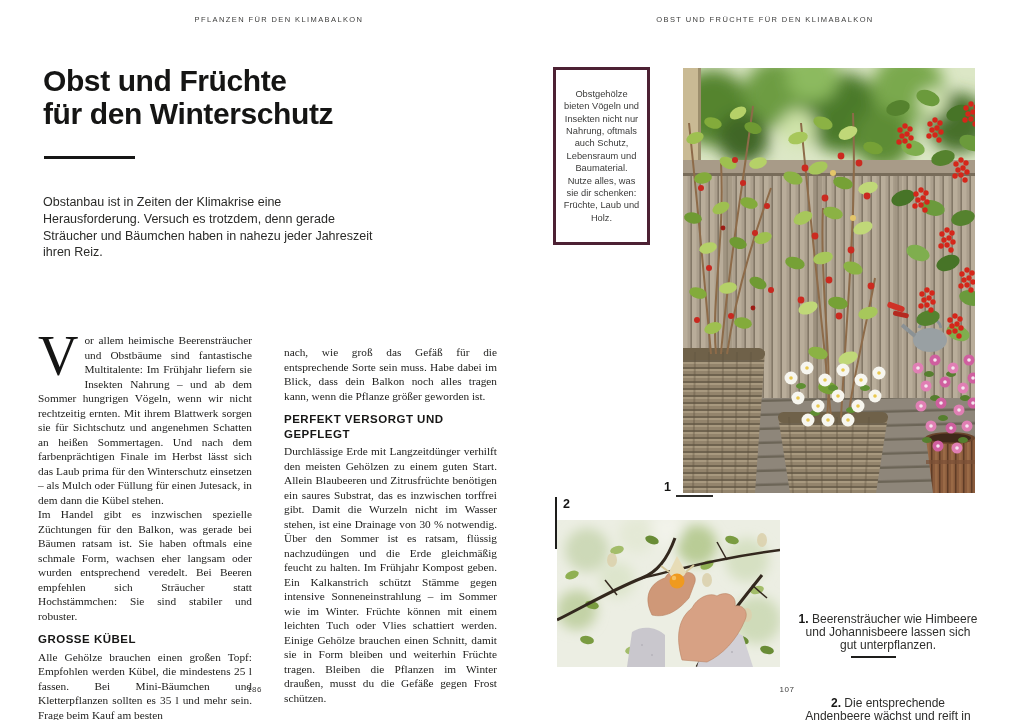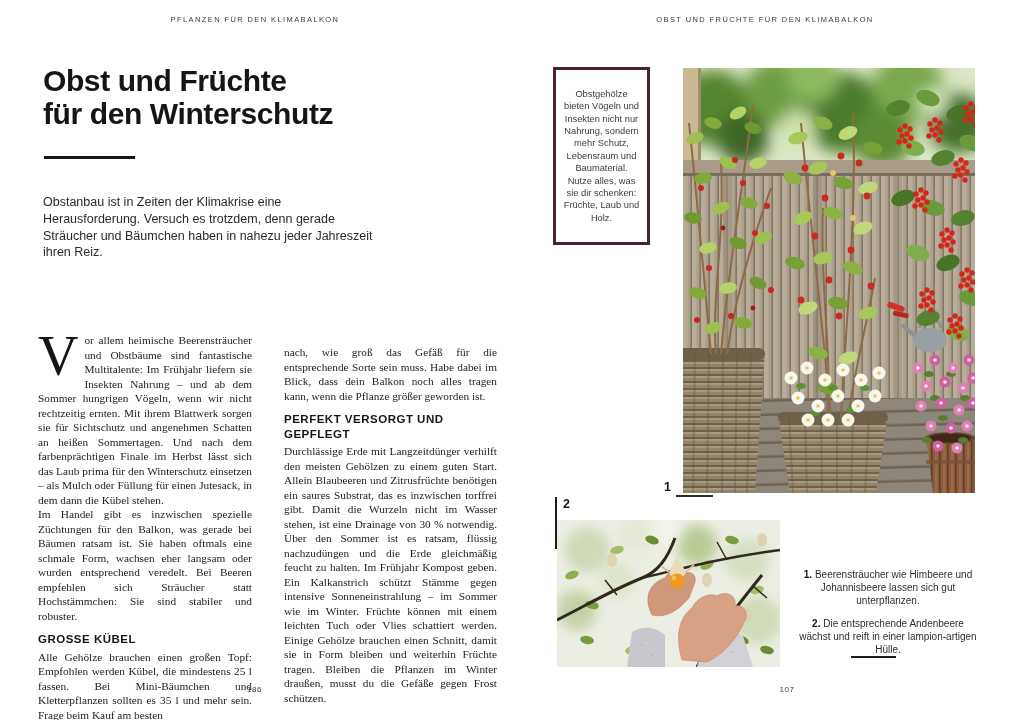--- a/index.html
+++ b/index.html
@@ -6,21 +6,21 @@
   body{
     width:1020px;height:720px;background:#ffffff;position:relative;
     font-family:"Liberation Sans",sans-serif;color:#1d1d1b;overflow:hidden;
   }
   .abs{position:absolute;}
   
   .runhead{
     top:15px;text-align:center;font-size:7.5px;letter-spacing:1.4px;
     color:#3c3c3b;font-weight:500;
   }
-  #runhead-left{left:0;width:510px;}
+  #runhead-left{left:0;width:510px;padding-left:24px;}
   #runhead-right{left:510px;width:510px;}
   
   #title{
     left:43px;top:64px;font-size:30px;font-weight:bold;line-height:33px;
     letter-spacing:-0.4px;color:#151514;
   }
   #title-rule{left:44px;top:156px;width:91px;height:3px;background:#161615;}
   #intro{
     left:43px;top:194px;width:330px;font-size:12.5px;line-height:16.8px;color:#2a2a28;
   }
@@ -53,21 +53,21 @@
   #figure1{left:683px;top:68px;width:292px;height:425px;}
   #figure2{left:557px;top:520px;width:223px;height:147px;}
   #figure1 svg,#figure2 svg{display:block;}
   .figlabel{font-weight:bold;font-size:12.5px;color:#151514;}
   #fig1-label{left:664px;top:480px;}
   #fig1-rule{left:676px;top:495px;width:37px;height:2px;background:#2d2d2b;}
   #fig2-label{left:563px;top:497px;}
   #fig2-bar{left:555px;top:497px;width:2px;height:52px;background:#1d1d1b;}
   
   #captions{left:798px;top:568px;width:180px;text-align:center;}
-  .caption-item{font-size:10px;line-height:13px;color:#2e2e2c;margin-bottom:10px;}
+  .caption-item{font-size:12px;line-height:13px;color:#2e2e2c;margin-bottom:10px;margin-top:45px;}
   .caption-item b{font-weight:bold;color:#161615;}
   #caption-rule{left:851px;top:656px;width:45px;height:2px;background:#1d1d1b;}
   
   .pagenum{font-size:8px;letter-spacing:0.5px;color:#3c3c3b;text-align:center;top:685px;}
   #pagenum-left{left:38px;width:433px;}
   #pagenum-right{left:556px;width:462px;}
 </style>
 </head>
 <body>
 
@@ -90,21 +90,21 @@
 
 <div class="abs bodycol" id="col2">
   <p>nach, wie groß das Gefäß für die entsprechende Sorte sein muss. Habe dabei im Blick, dass dein Balkon noch alles tragen kann, wenn die Pflanze größer geworden ist.</p>
   <div class="colheading">PERFEKT VERSORGT UND GEPFLEGT</div>
   <p>Durchlässige Erde mit Langzeitdünger verhilft den meisten Gehölzen zu einem guten Start. Allein Blaubeeren und Zitrusfrüchte benötigen ein saures Substrat, das es inzwischen torffrei gibt. Damit die Wurzeln nicht im Wasser stehen, ist eine Drainage von 30 % notwendig. Über den Sommer ist es ratsam, flüssig nachzudüngen und die Erde gleichmäßig feucht zu halten. Im Frühjahr Kompost geben. Ein Kalkanstrich schützt Stämme gegen intensive Sonneneinstrahlung – im Sommer wie im Winter. Früchte können mit einem leichten Tuch oder Vlies schattiert werden. Einige Gehölze brauchen einen Schnitt, damit sie in Form bleiben und weiterhin Früchte tragen. Bleiben die Pflanzen im Winter draußen, musst du die Gefäße gegen Frost schützen.</p>
 </div>
 
 <div class="abs pagenum" id="pagenum-left">186</div>
 
 <div class="abs" id="infobox">
-  <div class="txt">Obstgehölze bieten Vögeln und Insekten nicht nur Nahrung, sondern mehr Schutz, Lebensraum und Baumaterial. Nutze alles, was sie dir schenken: Früchte, Laub und Holz.</div>
+  <div class="txt">Obstgehölze bieten Vögeln und Insekten nicht nur Nahrung, oftmals auch Schutz, Lebensraum und Baumaterial. Nutze alles, was sie dir schenken: Früchte, Laub und Holz.</div>
 </div>
 
 <div class="abs" id="figure1">
   <svg width="292" height="425" viewBox="0 0 292 425" xmlns="http://www.w3.org/2000/svg">
     <defs>
       <filter id="b1" x="-50%" y="-50%" width="200%" height="200%">
           <feGaussianBlur stdDeviation="8"></feGaussianBlur>
         </filter>
       <filter id="b2" x="-50%" y="-50%" width="200%" height="200%">
           <feGaussianBlur stdDeviation="3"></feGaussianBlur>

